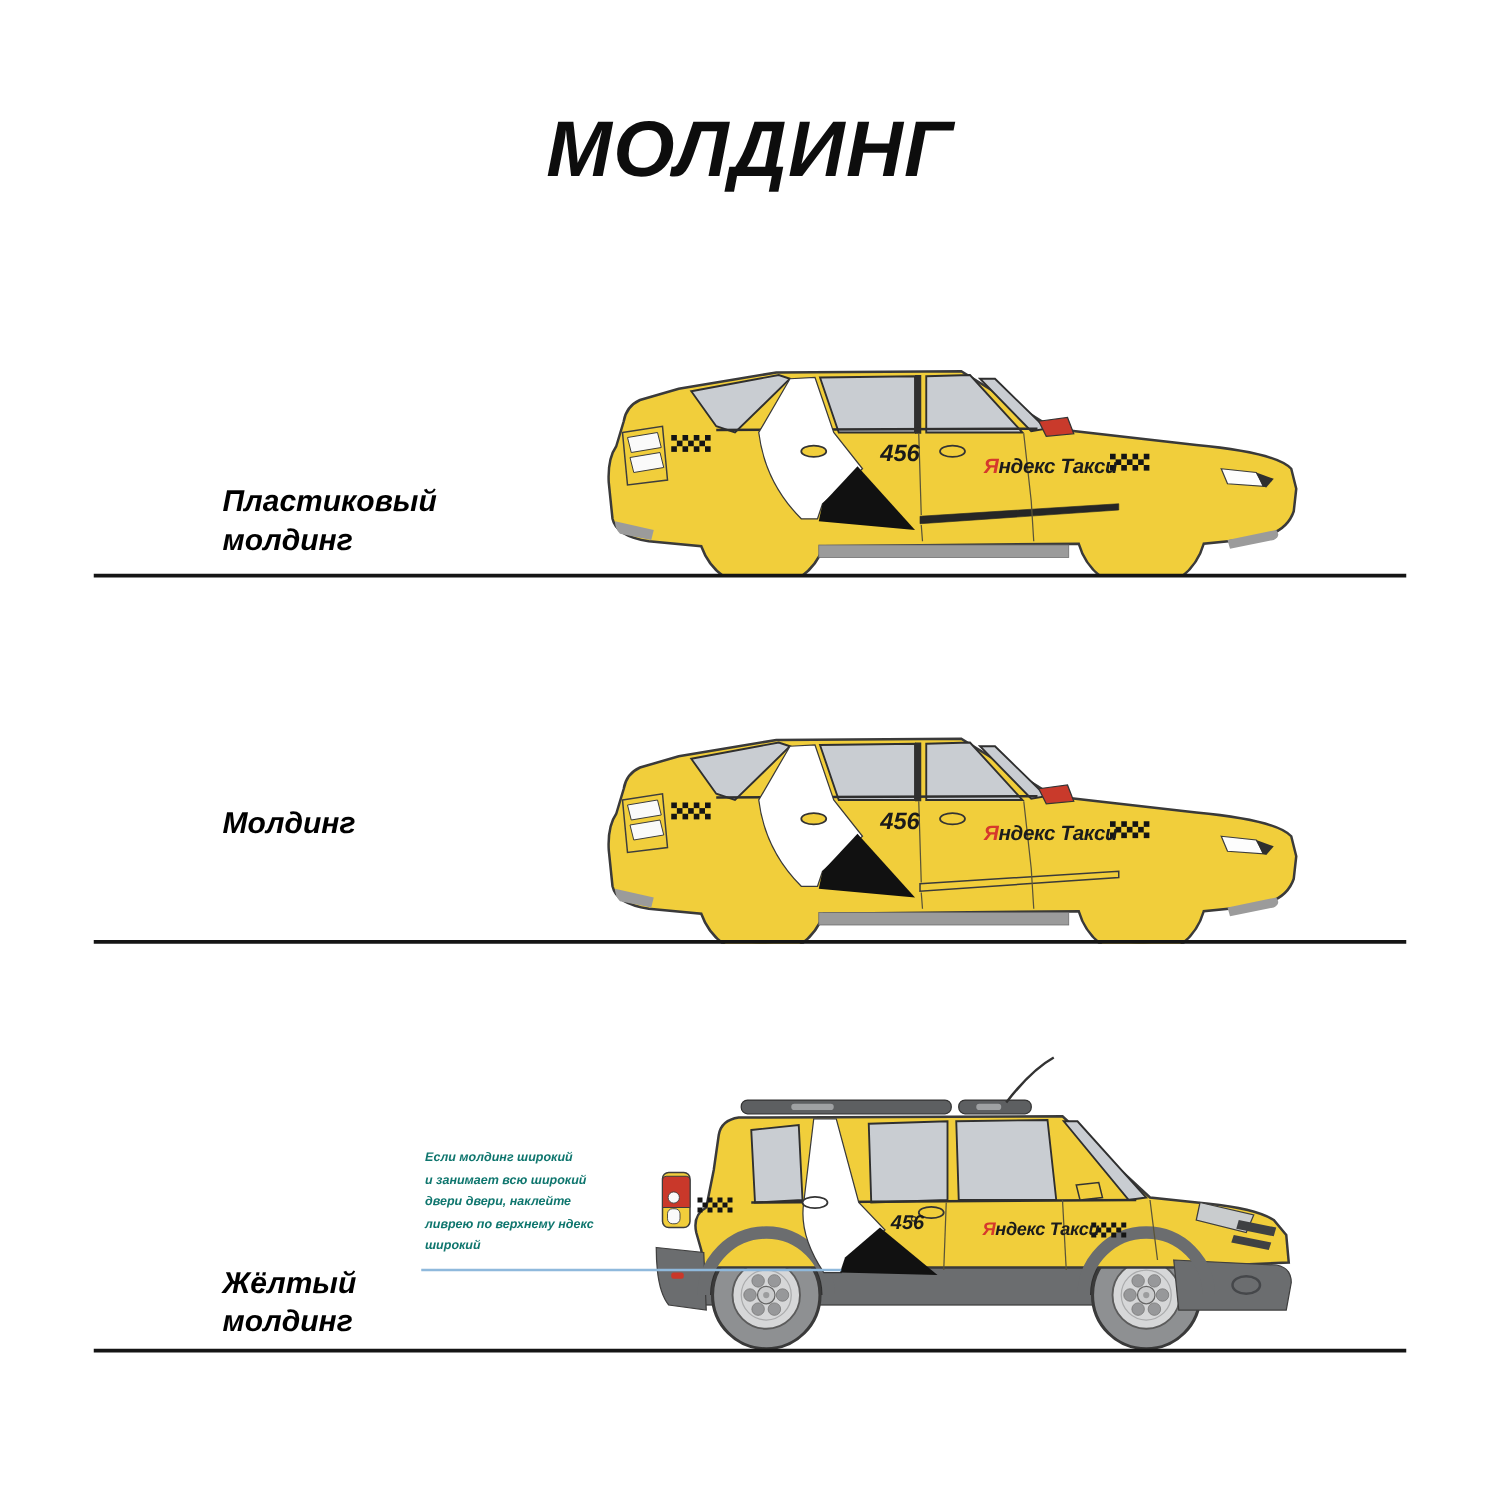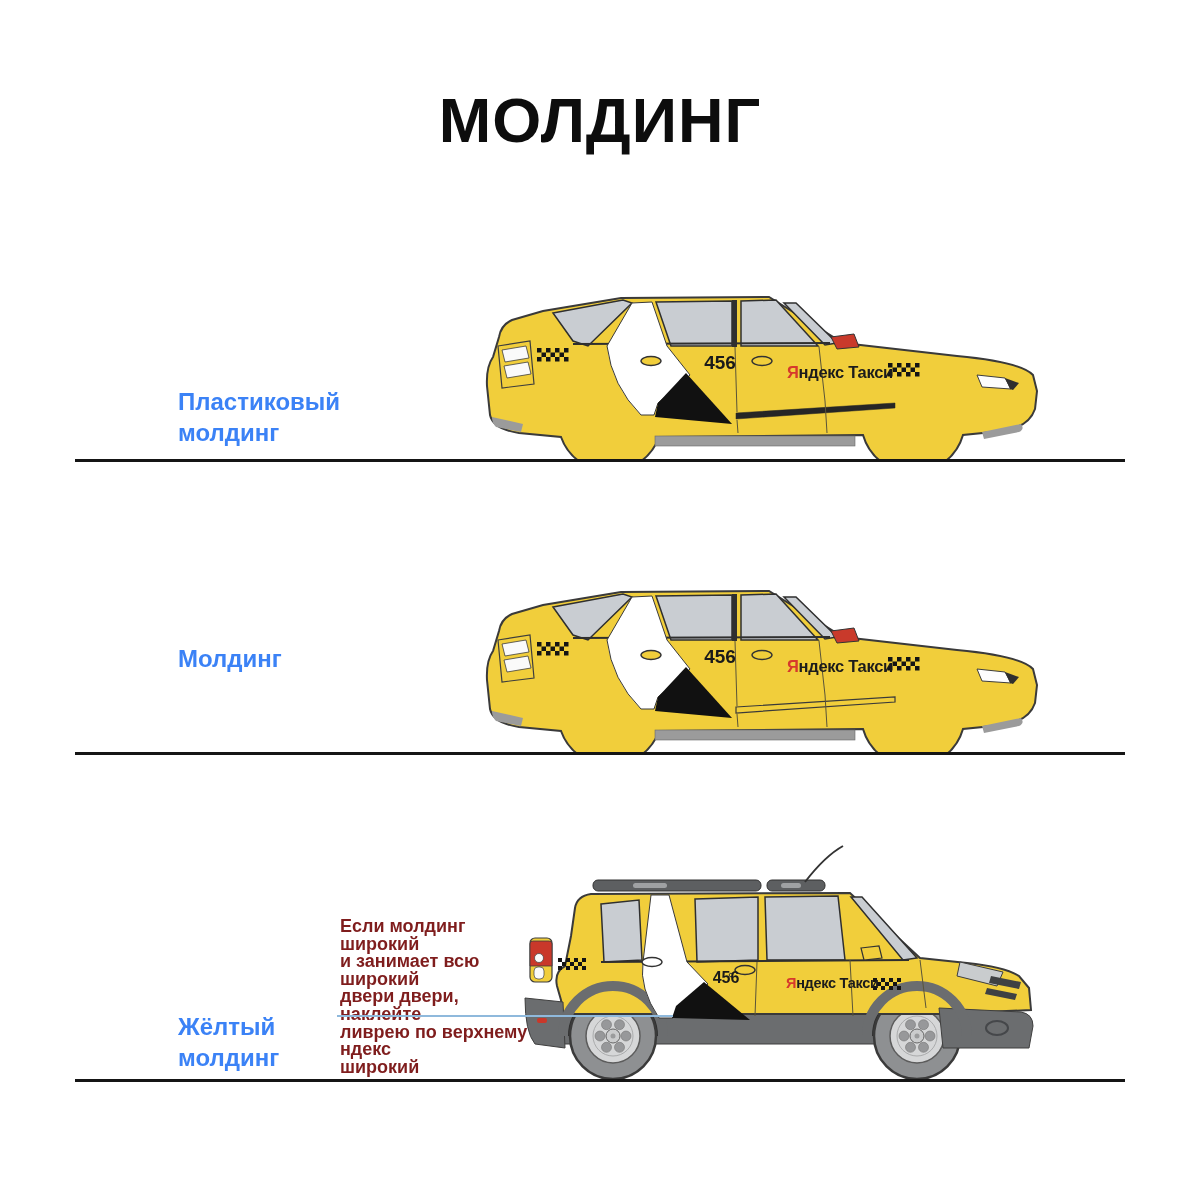--- a/index.html
+++ b/index.html
@@ -1,24 +1,24 @@
 <!DOCTYPE html>
 <html><head>
 <meta charset="utf-8">
 <style>
   html,body{margin:0;padding:0;background:#fff;}
   #canvas{position:relative;width:1200px;height:1164px;background:#ffffff;overflow:hidden;
-          font-family:"Liberation Sans",sans-serif;color:#111;}
+          font-family:"Liberation Sans",sans-serif;color:#111;font-style:italic;}
   .page-title{position:absolute;top:84px;left:0;width:1200px;text-align:center;
               font-size:63px;font-weight:bold;letter-spacing:1px;color:#0d0d0d;}
-  .row-label{position:absolute;font-size:24px;font-weight:bold;line-height:31px;color:#3b82f6;}
+  .row-label{position:absolute;font-size:24px;font-weight:bold;line-height:31px;color:#000000;}
   .divider{position:absolute;left:75px;width:1050px;height:3px;background:#151515;}
   .car-svg{position:absolute;}
-  .note{position:absolute;left:340px;top:918px;font-size:18px;font-weight:bold;
-        line-height:17.6px;color:#7f1d1d;width:190px;}
+  .note{position:absolute;left:340px;top:918px;font-size:10px;font-weight:bold;
+        line-height:17.6px;color:#0f766e;width:190px;}
   .callout-line{position:absolute;left:337px;top:1015px;width:336px;height:2px;background:#8FB9DC;z-index:5;}
   svg text{font-family:"Liberation Sans",sans-serif;}
   
   .molding-dark  .molding-strip{fill:#262626;stroke:#262626;stroke-width:0.5;}
   .molding-paint .molding-strip{fill:#F1CE3B;stroke:#3a3a3a;stroke-width:1.2;}
 </style>
 </head>
 <body>
 
 <div id="canvas">

